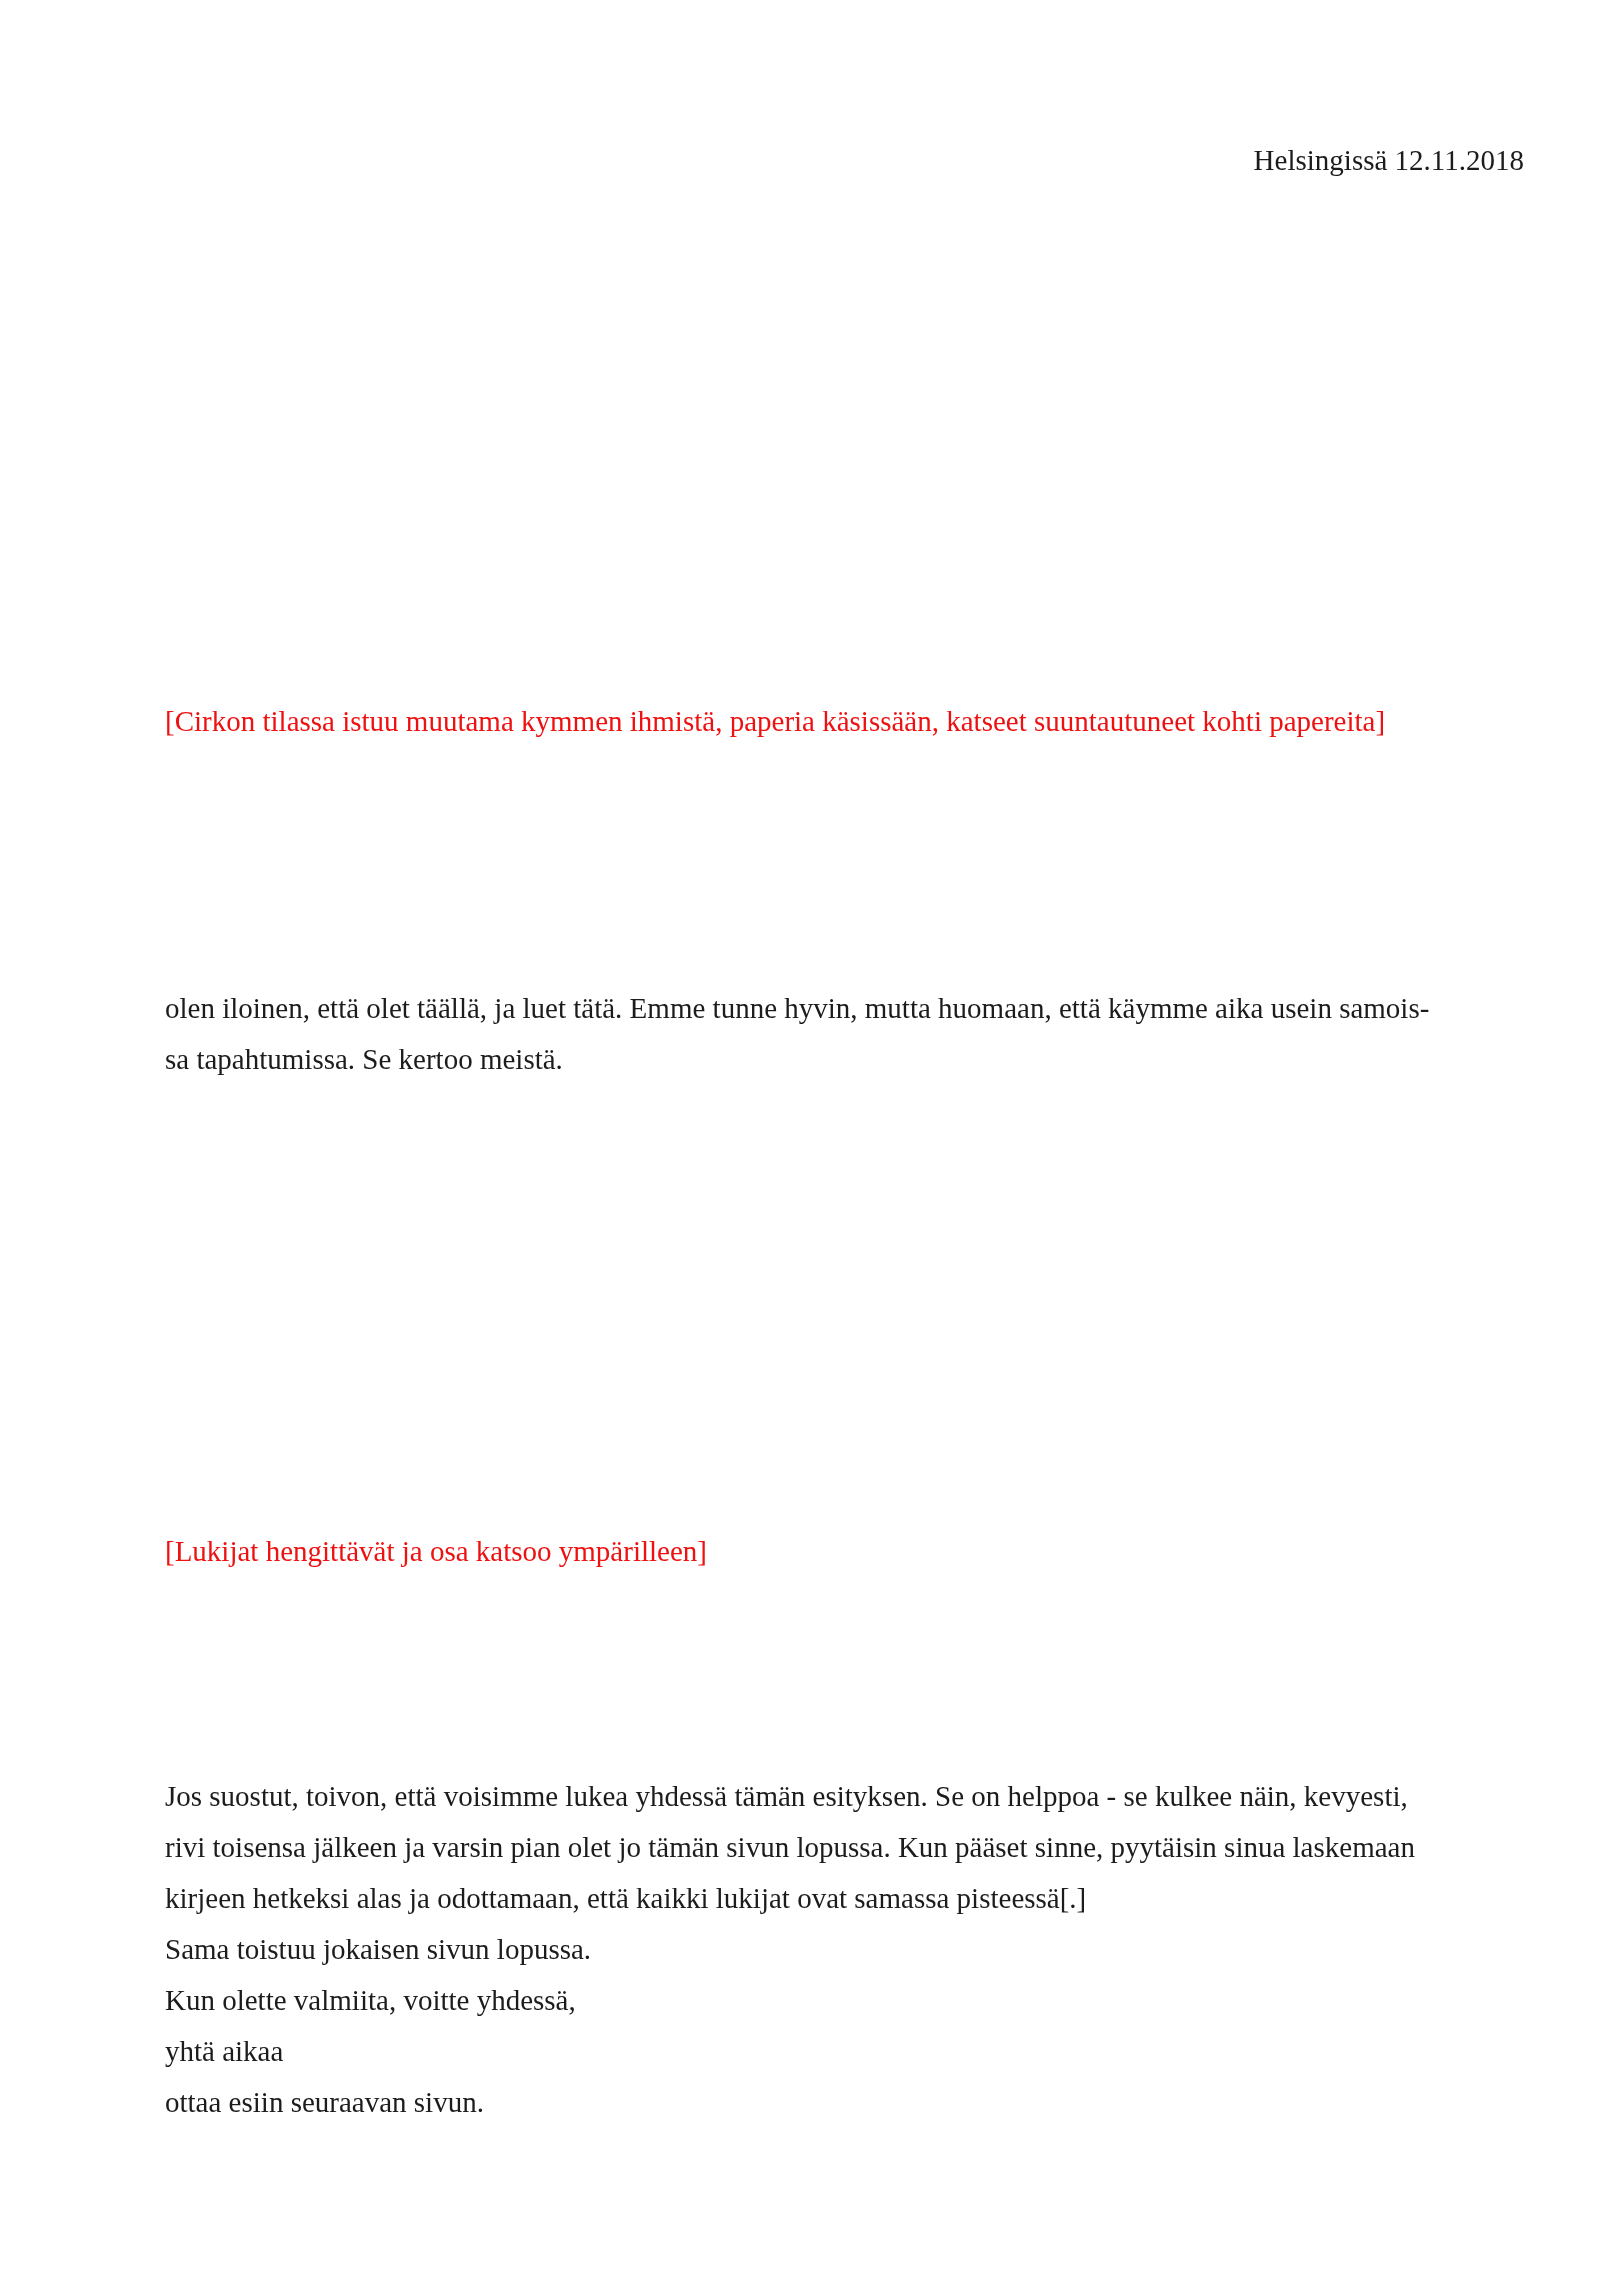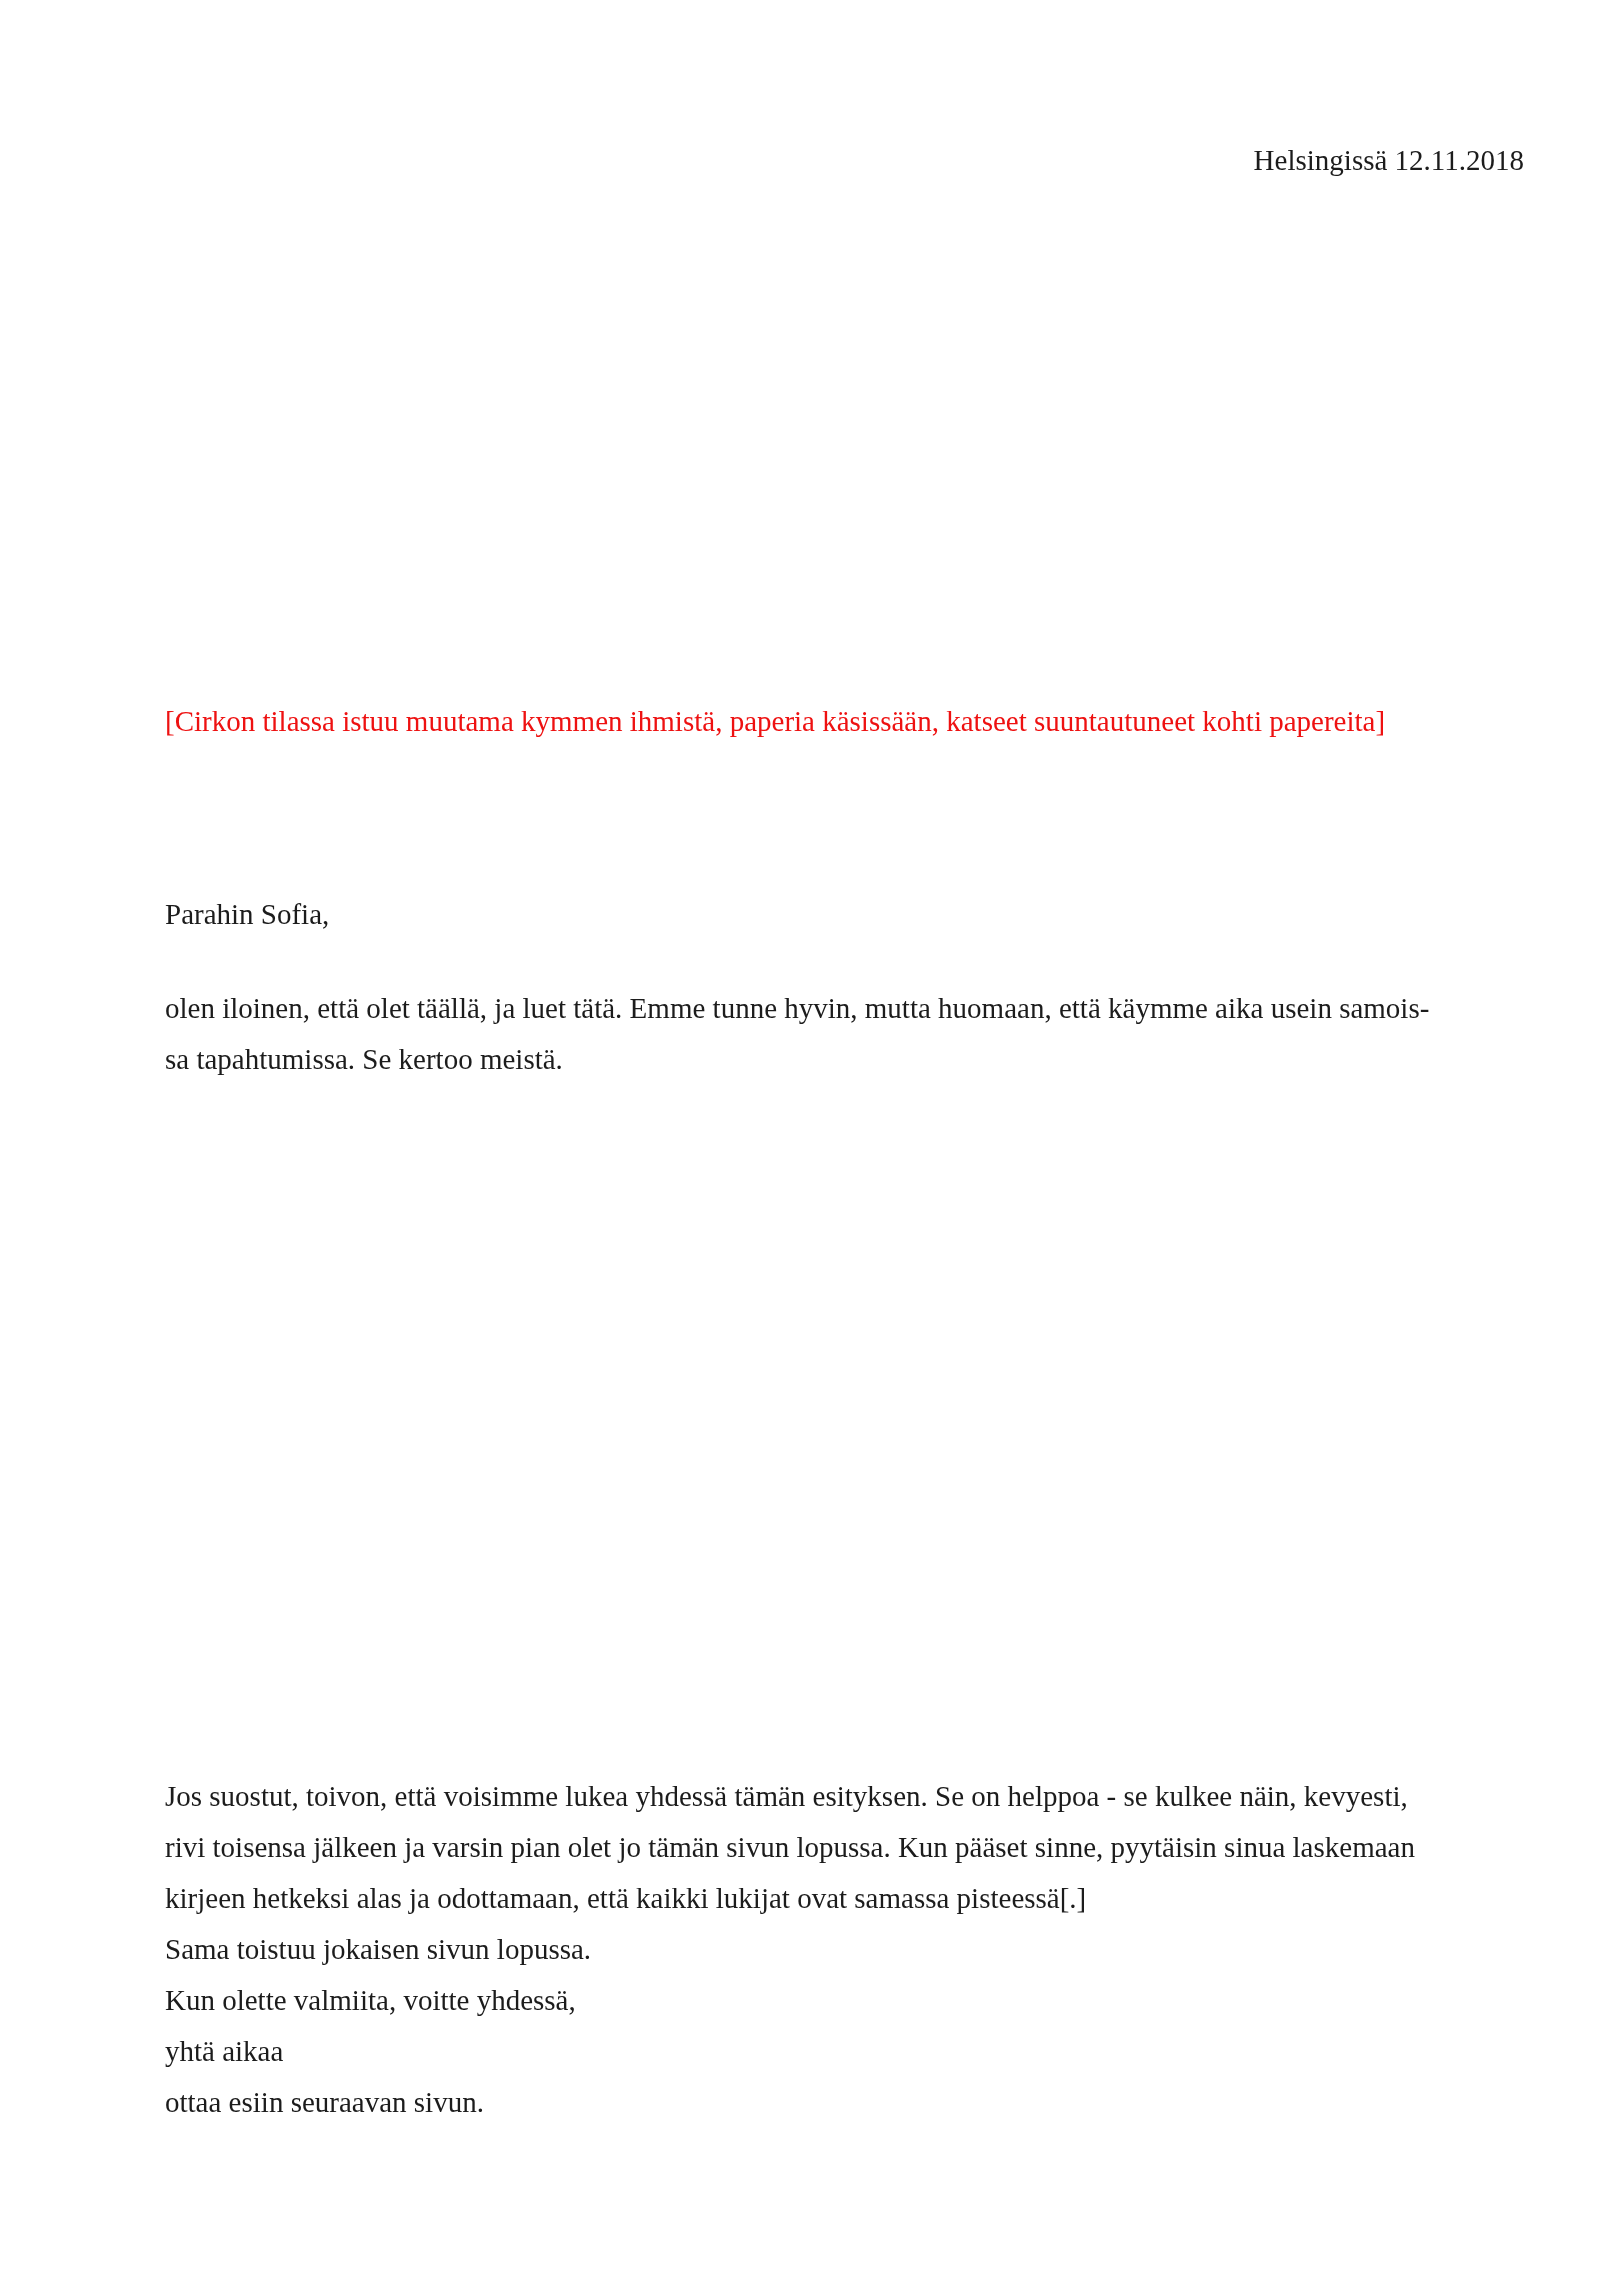--- a/index.html
+++ b/index.html
@@ -39,27 +39,27 @@
 </style>
 </head>
 <body>
 
 <div class="page">
 
   <div class="block date" style="top: 71px;">Helsingissä 12.11.2018</div>
 
   <div class="block stage" style="top: 632px;">[Cirkon tilassa istuu muutama kymmen ihmistä, paperia käsissään, katseet suuntautuneet kohti papereita]</div>
 
-  <div class="block" style="top: 825px;">Parahin Sofia,</div>
 
   <div class="block" style="top: 919px;">olen iloinen, että olet täällä, ja luet tätä. Emme tunne hyvin, mutta huomaan, että käymme aika usein samois-
 sa tapahtumissa. Se kertoo meistä.</div>
 
 
 
+  <div class="block stage" style="top: 1462px;">[Lukijat hengittävät ja osa katsoo ympärilleen]</div>
 
   <div class="block" style="top: 1707px;">Jos suostut, toivon, että voisimme lukea yhdessä tämän esityksen. Se on helppoa - se kulkee näin, kevyesti,
 rivi toisensa jälkeen ja varsin pian olet jo tämän sivun lopussa. Kun pääset sinne, pyytäisin sinua laskemaan
 kirjeen hetkeksi alas ja odottamaan, että kaikki lukijat ovat samassa pisteessä[.]
 Sama toistuu jokaisen sivun lopussa.
 Kun olette valmiita, voitte yhdessä,
 yhtä aikaa
 ottaa esiin seuraavan sivun.</div>
 
 

